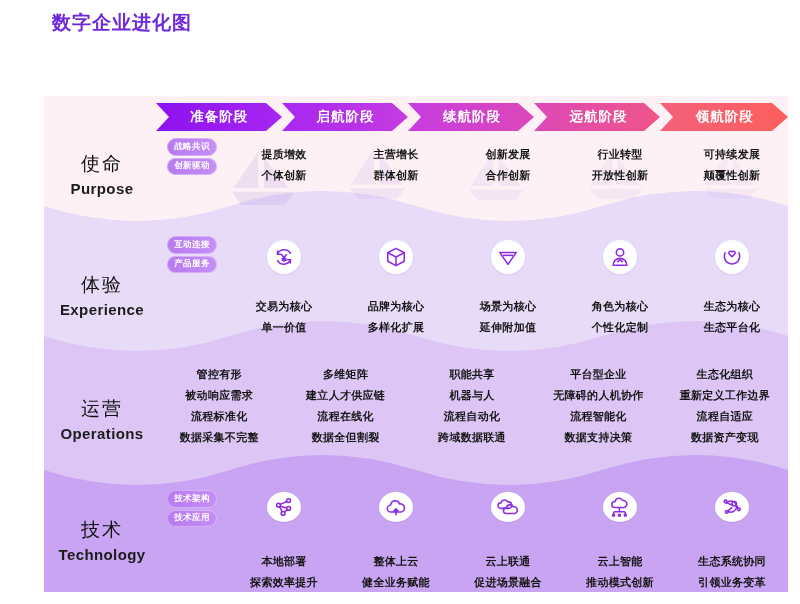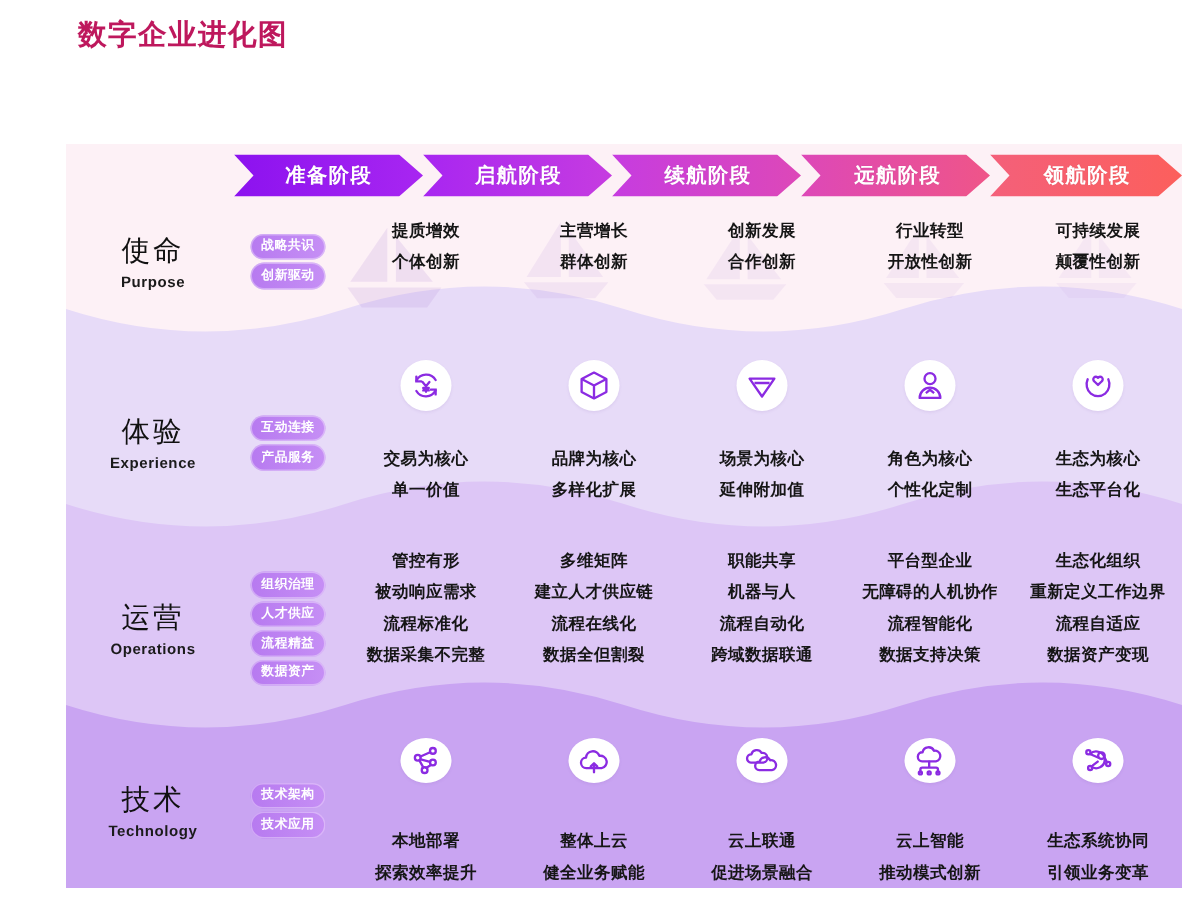--- a/index.html
+++ b/index.html
@@ -7,21 +7,21 @@
     width: 800px; height: 604px;
     background: #ffffff;
     font-family: "Liberation Sans", "DejaVu Sans", sans-serif;
     overflow: hidden;
   }
   #root { position: relative; width: 800px; height: 604px; background:#fff; }
 
   
   .title {
     position: absolute; left: 52px; top: 10px;
-    font-size: 19px; font-weight: bold; color: #be185d;
+    font-size: 19px; font-weight: bold; color: #6d28d9;
     letter-spacing: 1px;
   }
 
   
   .chart {
     position: absolute; left: 44px; top: 96px;
     width: 744px; height: 478px; padding-left: 20px;
   }
 
   
@@ -49,25 +49,25 @@
   
   .row { position:absolute; left:0; width:744px; display:flex; }
 
   .row-head {
     width: 112px; flex: 0 0 112px;
     position: relative;
     display:flex; flex-direction:column; align-items:center; justify-content:center;
     padding-left: 4px;
   }
   .head-cn { font-size: 19px; font-weight:normal; color:#111; letter-spacing:2px; }
-  .head-en { font-size: 10px; font-weight:bold; color:#1b1b1b; letter-spacing:.4px; margin-top:3px; }
+  .head-en { font-size: 15px; font-weight:bold; color:#1b1b1b; letter-spacing:.4px; margin-top:3px; }
 
   .tags {
     width: 72px; flex: 0 0 72px;
-    display:flex; flex-direction:column; align-items:center; justify-content:center;
+    display:flex; flex-direction:column; align-items:center; justify-content:flex-start;
     gap: 2px;
   }
   .tag {
     display:inline-block;
     background: linear-gradient(90deg,#b77af0,#c68ff5);
     color:#fff; font-size:8.5px; font-weight:bold;
     border-radius: 9px; padding: 2.5px 7px 3px 7px;
     letter-spacing: .4px; white-space:nowrap;
     box-shadow: 0 0 0 1px rgba(255,255,255,.35) inset;
   }
@@ -342,26 +342,20 @@
           </div>
         </div>
       </div>
     </div>
 
     <div class="row" id="row-operations">
       <div class="row-head">
         <div class="head-cn">运营</div>
         <div class="head-en">Operations</div>
       </div>
-      <div class="tags">
-        <span class="tag">组织治理</span>
-        <span class="tag">人才供应</span>
-        <span class="tag">流程精益</span>
-        <span class="tag">数据资产</span>
-      </div>
       <div class="cells">
         <div class="cell">
             <div class="cell-lines">
           <div class="cell-line">管控有形</div>
           <div class="cell-line">被动响应需求</div>
           <div class="cell-line">流程标准化</div>
           <div class="cell-line">数据采集不完整</div>
         </div>
           </div>
         <div class="cell">

